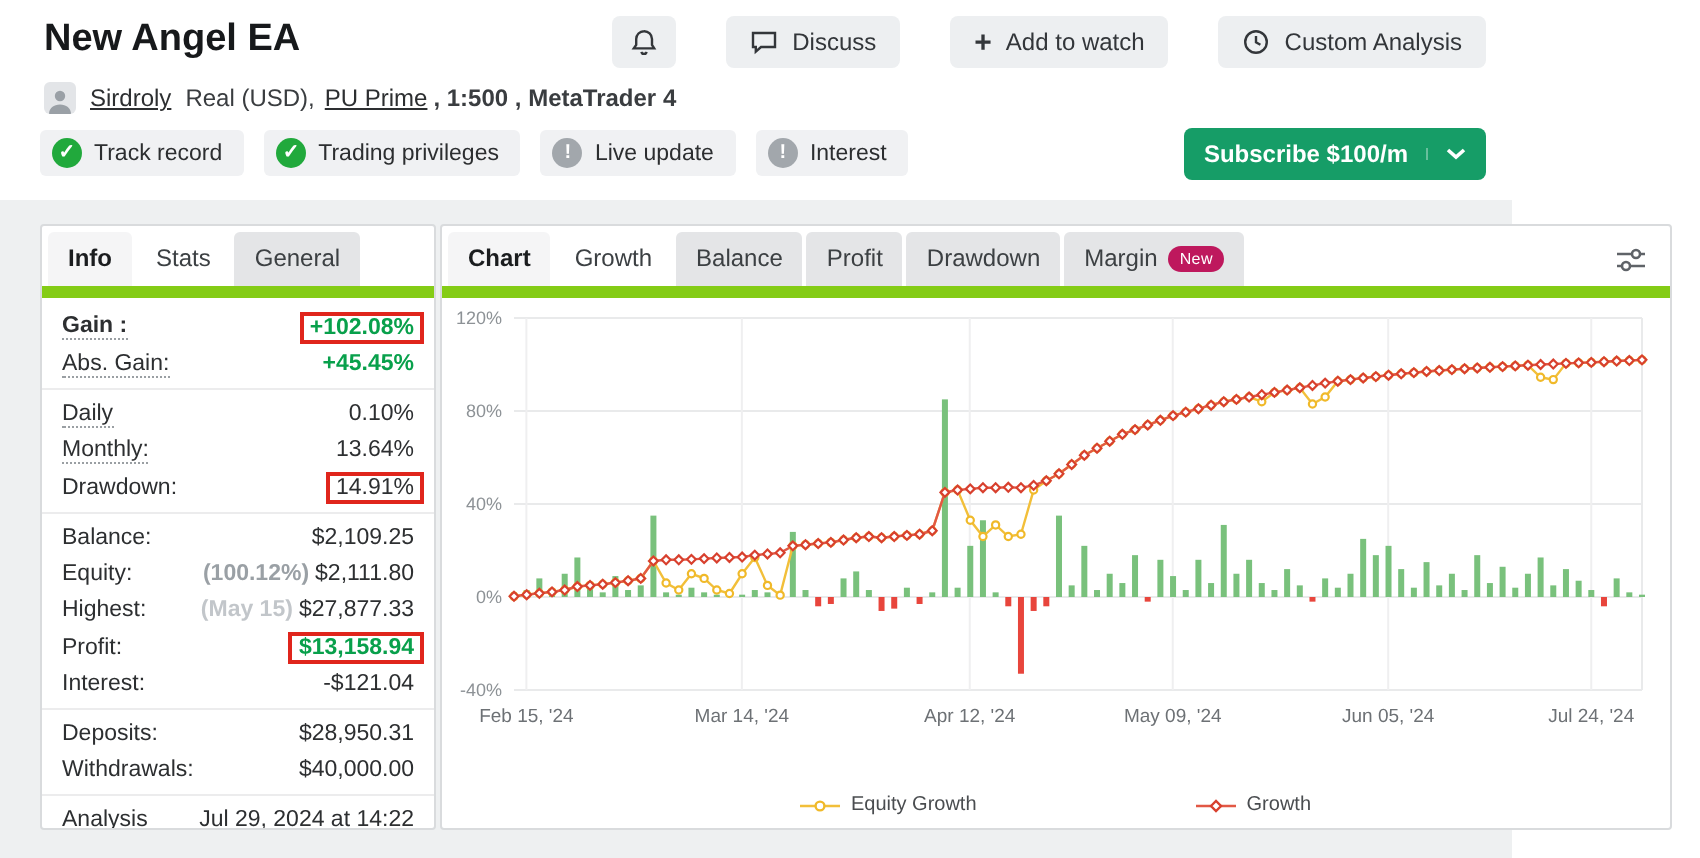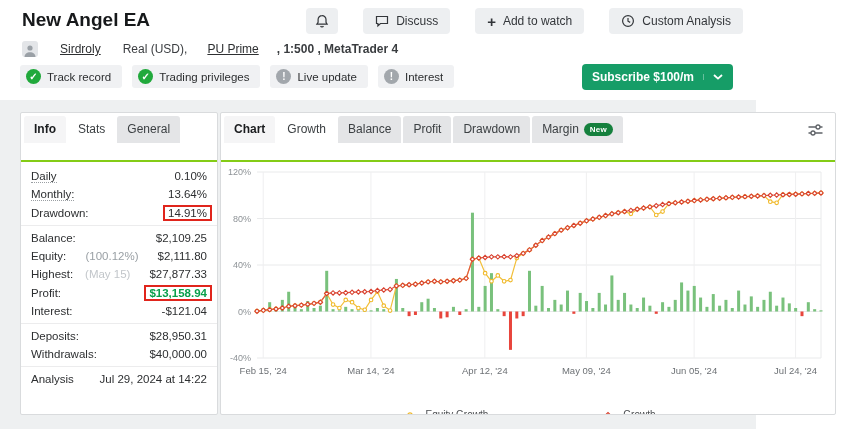--- a/index.html
+++ b/index.html
@@ -10,68 +10,68 @@
   
   .page-title { position:absolute; top:9px; left:22px; font-size:19px; font-weight:700; color:#17191b; }
   .actions { position:absolute; top:8px; right:13px; display:flex; gap:25px; }
   .hbtn { display:flex; align-items:center; gap:7px; height:26px; padding:0 12px;
     background:#edeff1; border:none; border-radius:4px; font-size:12px; color:#33363a;
     font-family:inherit; cursor:pointer; white-space:nowrap; }
   .hbtn.icon-only { padding:0 9px; }
   .hbtn svg { display:block; }
 
   .account-row { position:absolute; top:41px; left:22px; display:flex; align-items:center;
-    gap:22px; font-size:12px; color:#3a3d40; }
+    gap:7px; font-size:12px; color:#3a3d40; }
   .avatar { width:16px; height:16px; background:#e3e5e8; border-radius:3px; display:flex;
     align-items:flex-end; justify-content:center; overflow:hidden; }
   .link { color:#2d2f31; text-decoration:underline; cursor:pointer; }
 
   .badges-row { position:absolute; top:65px; left:20px; display:flex; gap:10px; }
   .badge { display:flex; align-items:center; gap:6px; height:23px; padding:0 11px 0 6px;
     background:#f0f1f3; border-radius:3px; font-size:11.5px; color:#2c2e30; }
   .b-ic { width:15px; height:15px; border-radius:50%; display:flex; align-items:center;
     justify-content:center; color:#fff; font-size:10px; font-weight:700; line-height:1; }
   .b-ic.ok { background:#21a93c; }
   .b-ic.warn { background:#a2a7ac; }
 
-  .subscribe { position:absolute; top:64px; right:23px; height:26px; display:flex;
+  .subscribe { position:absolute; top:64px; right:13px; height:26px; display:flex;
     align-items:center; background:#169d67; border:none; border-radius:4px; color:#fff;
     font-size:12px; font-weight:700; font-family:inherit; cursor:pointer; padding:0 10px; }
   .subscribe .chev { margin-left:9px; padding-left:9px; border-left:1px solid rgba(255,255,255,.35);
     display:flex; align-items:center; }
 
   
   .main-bg { position:absolute; top:100px; left:0; right:0; bottom:0; background:#eef0f1; }
 
   .card { position:absolute; background:#fff; border:1px solid #d9dbdd; border-radius:2px; }
   .info-card  { left:20px;  top:112px; width:198px; height:303px; overflow:hidden; }
   .chart-card { left:220px; top:112px; width:616px; height:303px; overflow:hidden; }
 
   
-  .tabs { display:flex; padding:3px 3px 17px 3px; border-bottom:2px solid #84cc16; position:relative; }
+  .tabs { display:flex; padding:3px 3px 0 3px; border-bottom:6px solid #84cc16; position:relative; }
   .tab { display:flex; align-items:center; padding:6px 10px 7px; margin-right:2px; font-size:12px;
     color:#3c4043; background:#e4e5e7; border-radius:3px 3px 0 0; cursor:pointer; white-space:nowrap; }
   .tab.first { background:#f5f5f6; font-weight:700; color:#1b1d1f; }
   .tab.active { background:#fff; }
-  .new-badge { margin-left:5px; background:#15803d; color:#fff; font-size:8px; font-weight:700;
+  .new-badge { margin-left:5px; background:#be185d; color:#fff; font-size:8px; font-weight:400;
     padding:2px 6px; border-radius:8px; letter-spacing:.2px; }
   .filter-btn { position:absolute; right:9px; top:7px; background:none; border:none; cursor:pointer; padding:2px; }
 
   
   .groups { padding-top:2px; }
   .group { padding:3px 0; border-bottom:1px solid #ececed; }
   .group:last-child { border-bottom:none; }
   .irow { display:flex; justify-content:space-between; align-items:center; padding:1.5px 10px;
     font-size:11.5px; color:#2d2f31; min-height:18px; }
   .lbl.dotted { border-bottom:1px dotted #9a9fa3; cursor:help; }
   .lbl.bold { font-weight:700; }
   .val { text-align:right; }
   .val.green { color:#08a04b; font-weight:700; }
   .val .boxin { display:inline-block; border:2px solid #e0251c; padding:0 3px; margin-right:-5px; }
-  .pfx { color:#9aa0a5; margin-right:19px; }
+  .pfx { color:#9aa0a5; margin-right:3px;font-weight:bold; }
   .pfx.light { color:#c2c6ca; }
 
   
   .legend { display:flex; justify-content:center; gap:110px; padding-top:1px;
     font-size:10px; color:#4a4d50; }
   .legend .litem { display:flex; align-items:center; gap:5px; }
 </style>
 </head>
 <body>
 
@@ -160,20 +160,30 @@
           <span>Info</span>
         </div>
         <div class="tab active">
           <span>Stats</span>
         </div>
         <div class="tab">
           <span>General</span>
         </div>
       </div>
     <div class="groups" id="info-groups">
+        <div class="group">
+          <div class="irow">
+            <span class="lbl bold dotted">Gain :</span>
+            <span class="val green"><span class="boxin">+102.08%</span></span>
+          </div>
+          <div class="irow">
+            <span class="lbl dotted">Abs. Gain:</span>
+            <span class="val green">+45.45%</span>
+          </div>
+        </div>
         <div class="group">
           <div class="irow">
             <span class="lbl dotted">Daily</span>
             <span class="val ">0.10%</span>
           </div>
           <div class="irow">
             <span class="lbl dotted">Monthly:</span>
             <span class="val ">13.64%</span>
           </div>
           <div class="irow">

